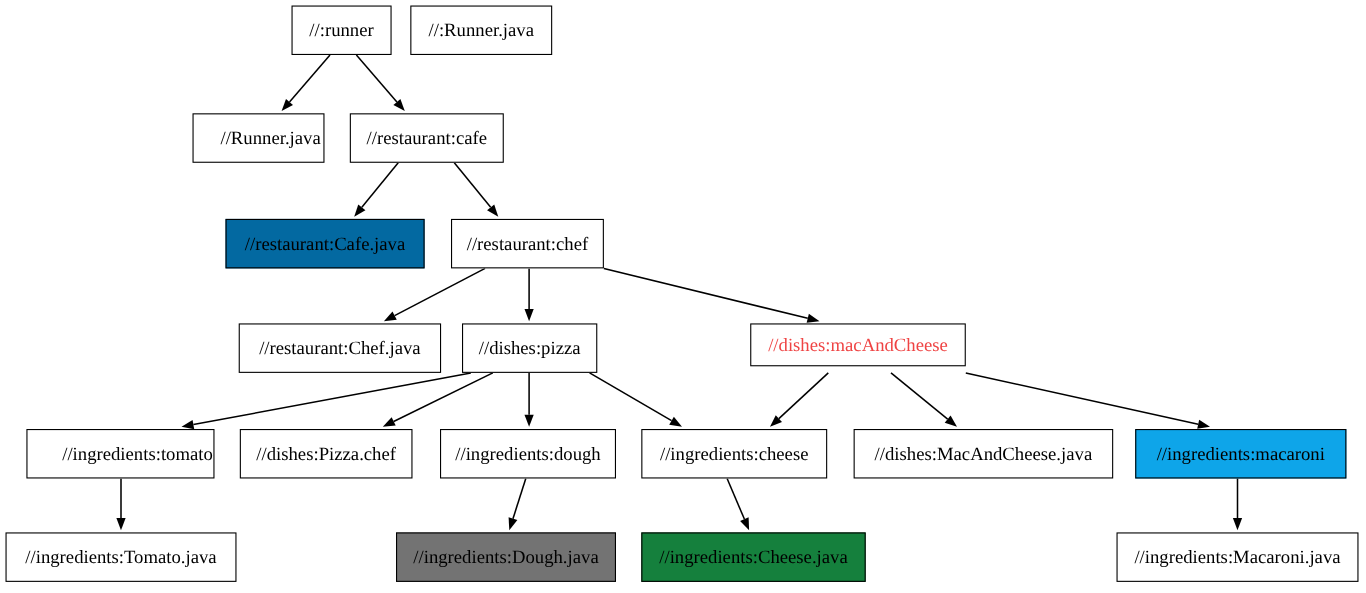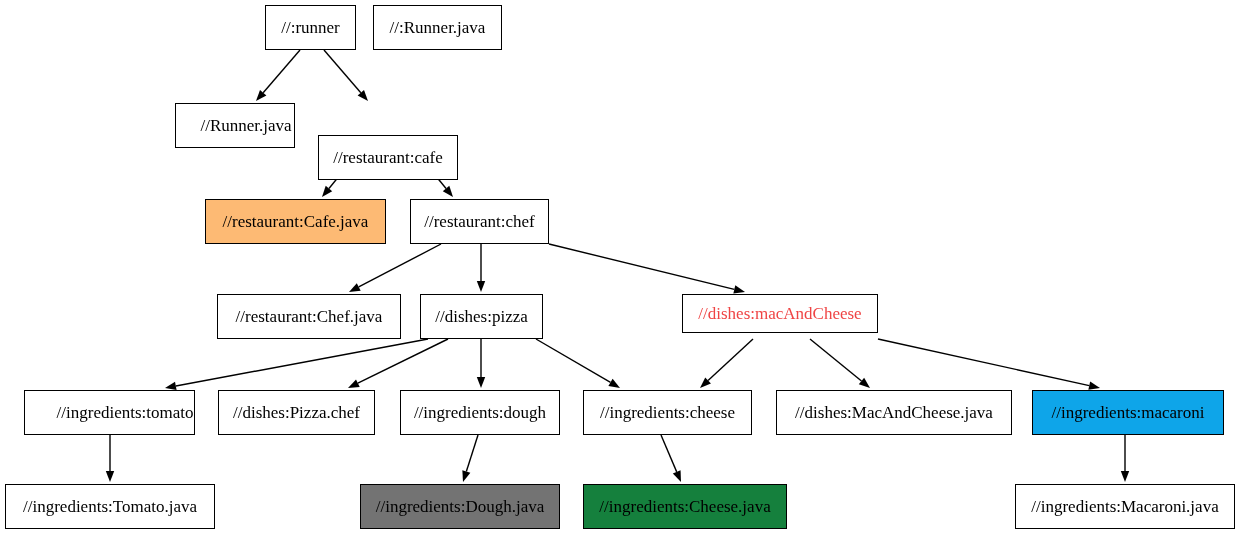--- a/index.html
+++ b/index.html
@@ -124,24 +124,24 @@
   <div id="node-layer">
       <div class="graph-node" style="left: 265px; top: 5px; width: 91px; height: 45px; border-color: rgb(0, 0, 0); background: rgb(255, 255, 255); color: rgb(0, 0, 0);">
         <span class="node-label">//:runner</span>
       </div>
       <div class="graph-node" style="left: 373px; top: 5px; width: 129px; height: 45px; border-color: rgb(0, 0, 0); background: rgb(255, 255, 255); color: rgb(0, 0, 0);">
         <span class="node-label">//:Runner.java</span>
       </div>
       <div class="graph-node" style="left: 175px; top: 103px; width: 120px; height: 45px; border-color: rgb(0, 0, 0); background: rgb(255, 255, 255); color: rgb(0, 0, 0); padding-left: 22px;">
         <span class="node-label">//Runner.java</span>
       </div>
-      <div class="graph-node" style="left: 318px; top: 103px; width: 140px; height: 45px; border-color: rgb(0, 0, 0); background: rgb(255, 255, 255); color: rgb(0, 0, 0); margin-top: 32px;">
+      <div class="graph-node" style="left: 318px; top: 103px; width: 140px; height: 45px; border-color: rgb(0, 0, 0); background: rgb(255, 255, 255); color: rgb(0, 0, 0);">
         <span class="node-label">//restaurant:cafe</span>
       </div>
-      <div class="graph-node" style="left: 205px; top: 199px; width: 181px; height: 45px; border-color: rgb(0, 0, 0); background: #fdba74; color: rgb(0, 0, 0);">
+      <div class="graph-node" style="left: 205px; top: 199px; width: 181px; height: 45px; border-color: rgb(0, 0, 0); background: #0369a1; color: rgb(0, 0, 0);">
         <span class="node-label">//restaurant:Cafe.java</span>
       </div>
       <div class="graph-node" style="left: 410px; top: 199px; width: 139px; height: 45px; border-color: rgb(0, 0, 0); background: rgb(255, 255, 255); color: rgb(0, 0, 0);">
         <span class="node-label">//restaurant:chef</span>
       </div>
       <div class="graph-node" style="left: 217px; top: 294px; width: 184px; height: 45px; border-color: rgb(0, 0, 0); background: rgb(255, 255, 255); color: rgb(0, 0, 0);">
         <span class="node-label">//restaurant:Chef.java</span>
       </div>
       <div class="graph-node" style="left: 420px; top: 294px; width: 123px; height: 45px; border-color: rgb(0, 0, 0); background: rgb(255, 255, 255); color: rgb(0, 0, 0);">
         <span class="node-label">//dishes:pizza</span>

